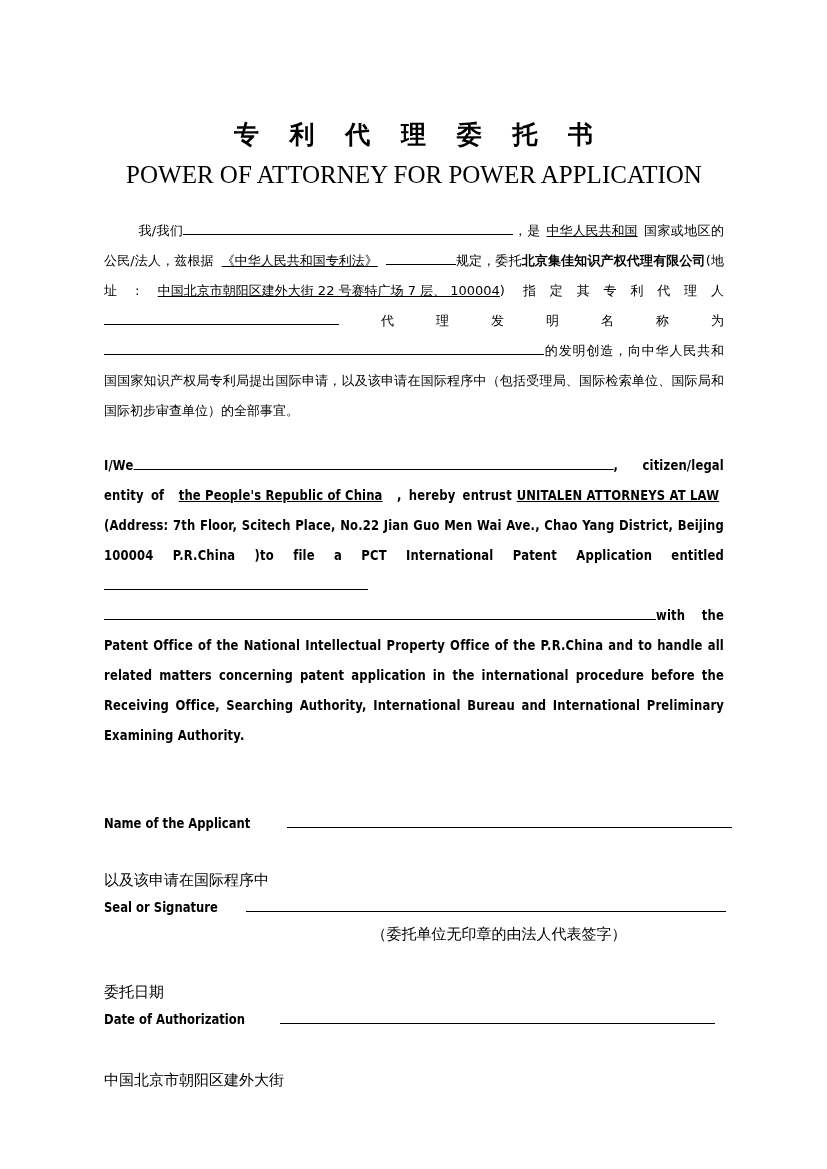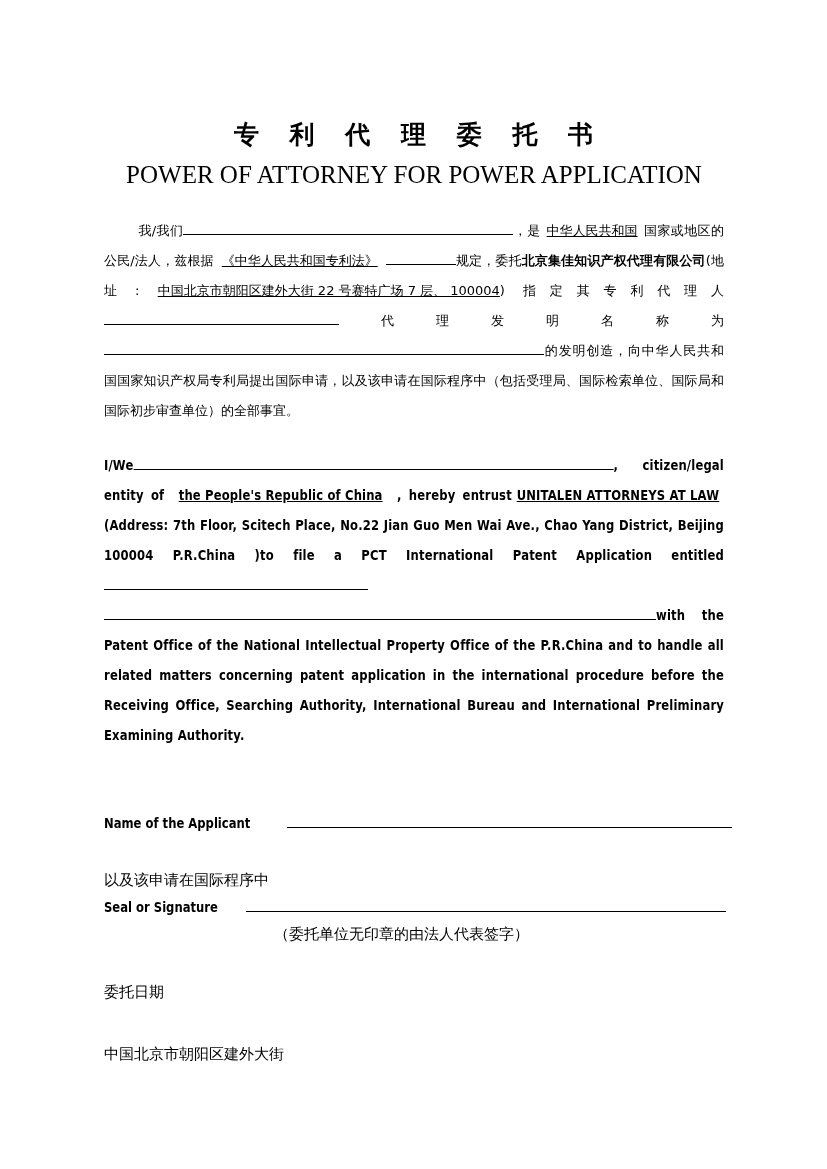--- a/index.html
+++ b/index.html
@@ -111,20 +111,21 @@
   .sig-line {
     display: inline-block;
     border-bottom: 1px solid #000;
     height: 15px;
     vertical-align: baseline;
   }
   .note-cn {
     font-family: "DejaVu Sans", sans-serif;
     font-size: 15px;
     line-height: 28px;
+    text-align: center;
     padding-left: 170px;
   }
   .gap-sm { height: 26px; }
   .gap-md { height: 30px; }
 </style>
 </head>
 <body>
 
 <div class="page">
   <div class="content">
@@ -151,20 +152,21 @@
       <div class="sig-row">
         <div class="sig-cn">以及该申请在国际程序中</div>
         <div class="sig-en-wrap"><span class="sig-en">Seal or Signature</span><span class="sig-line" style="width:480px"></span></div>
         <div class="note-cn">（委托单位无印章的由法人代表签字）</div>
       </div>
 
       <div class="gap-sm"></div>
 
       <div class="sig-row">
         <div class="sig-cn">委托日期</div>
+        <div class="sig-en-wrap"><span class="sig-en">Date of Authorization</span><span class="sig-line" style="width:435px"></span></div>
       </div>
 
       <div class="gap-md"></div>
 
       <div class="sig-row">
         <div class="sig-cn">中国北京市朝阳区建外大街</div>
       </div>
 
     </div>
   </div>

